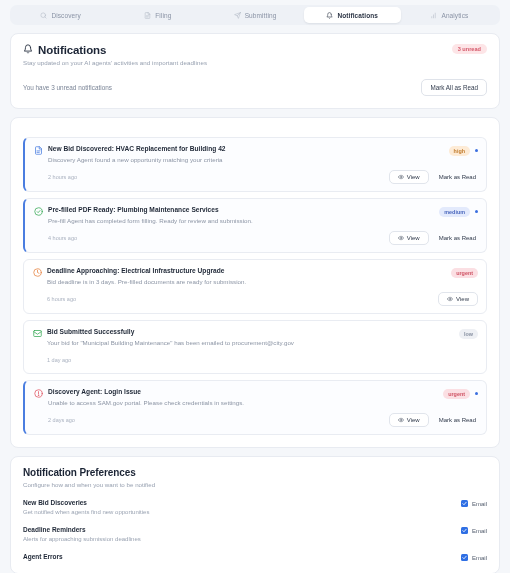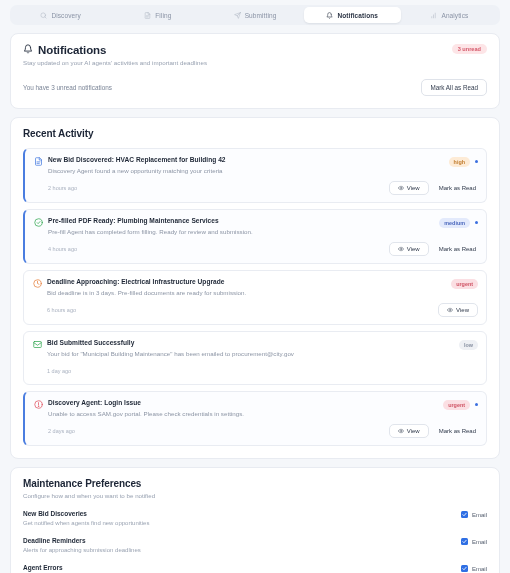--- a/index.html
+++ b/index.html
@@ -205,21 +205,20 @@
     </div>
     <div class="badge-unread">3 unread</div>
   </div>
   <div class="hdr-row2">
     <div class="hdr-count">You have 3 unread notifications</div>
     <button class="btn-outline">Mark All as Read</button>
   </div>
 </div>
 
 <div class="card">
-  <div class="sec-title">Recent Activity</div>
   <div class="notif-list">
       <div class="notif unread">
         <div class="notif-top">
           <span class="notif-ico">
             <svg class="" viewBox="0 0 24 24" fill="none" stroke="#4a7de0" stroke-width="2" stroke-linecap="round" stroke-linejoin="round">
               <path d="M14 2H6a2 2 0 0 0-2 2v16a2 2 0 0 0 2 2h12a2 2 0 0 0 2-2V8z"></path>
               <path d="M14 2v6h6"></path>
               <path d="M8 13h8M8 17h6"></path>
             </svg>
           </span>
@@ -364,21 +363,21 @@
               <span>View</span>
             </button>
             <button class="link-mark">Mark as Read</button>
           </span>
         </div>
       </div>
     </div>
 </div>
 
 <div class="card">
-  <div class="sec-title">Maintenance Preferences</div>
+  <div class="sec-title">Notification Preferences</div>
   <div class="sec-sub">Configure how and when you want to be notified</div>
   <div class="pref-list">
       <div class="pref">
         <div>
           <div class="pref-name">New Bid Discoveries</div>
           <div class="pref-desc">Get notified when agents find new opportunities</div>
         </div>
         <div class="pref-ctl">
           <span class="cb">
             <svg viewBox="0 0 24 24" fill="none" stroke="#fff" stroke-width="4" stroke-linecap="round" stroke-linejoin="round">

